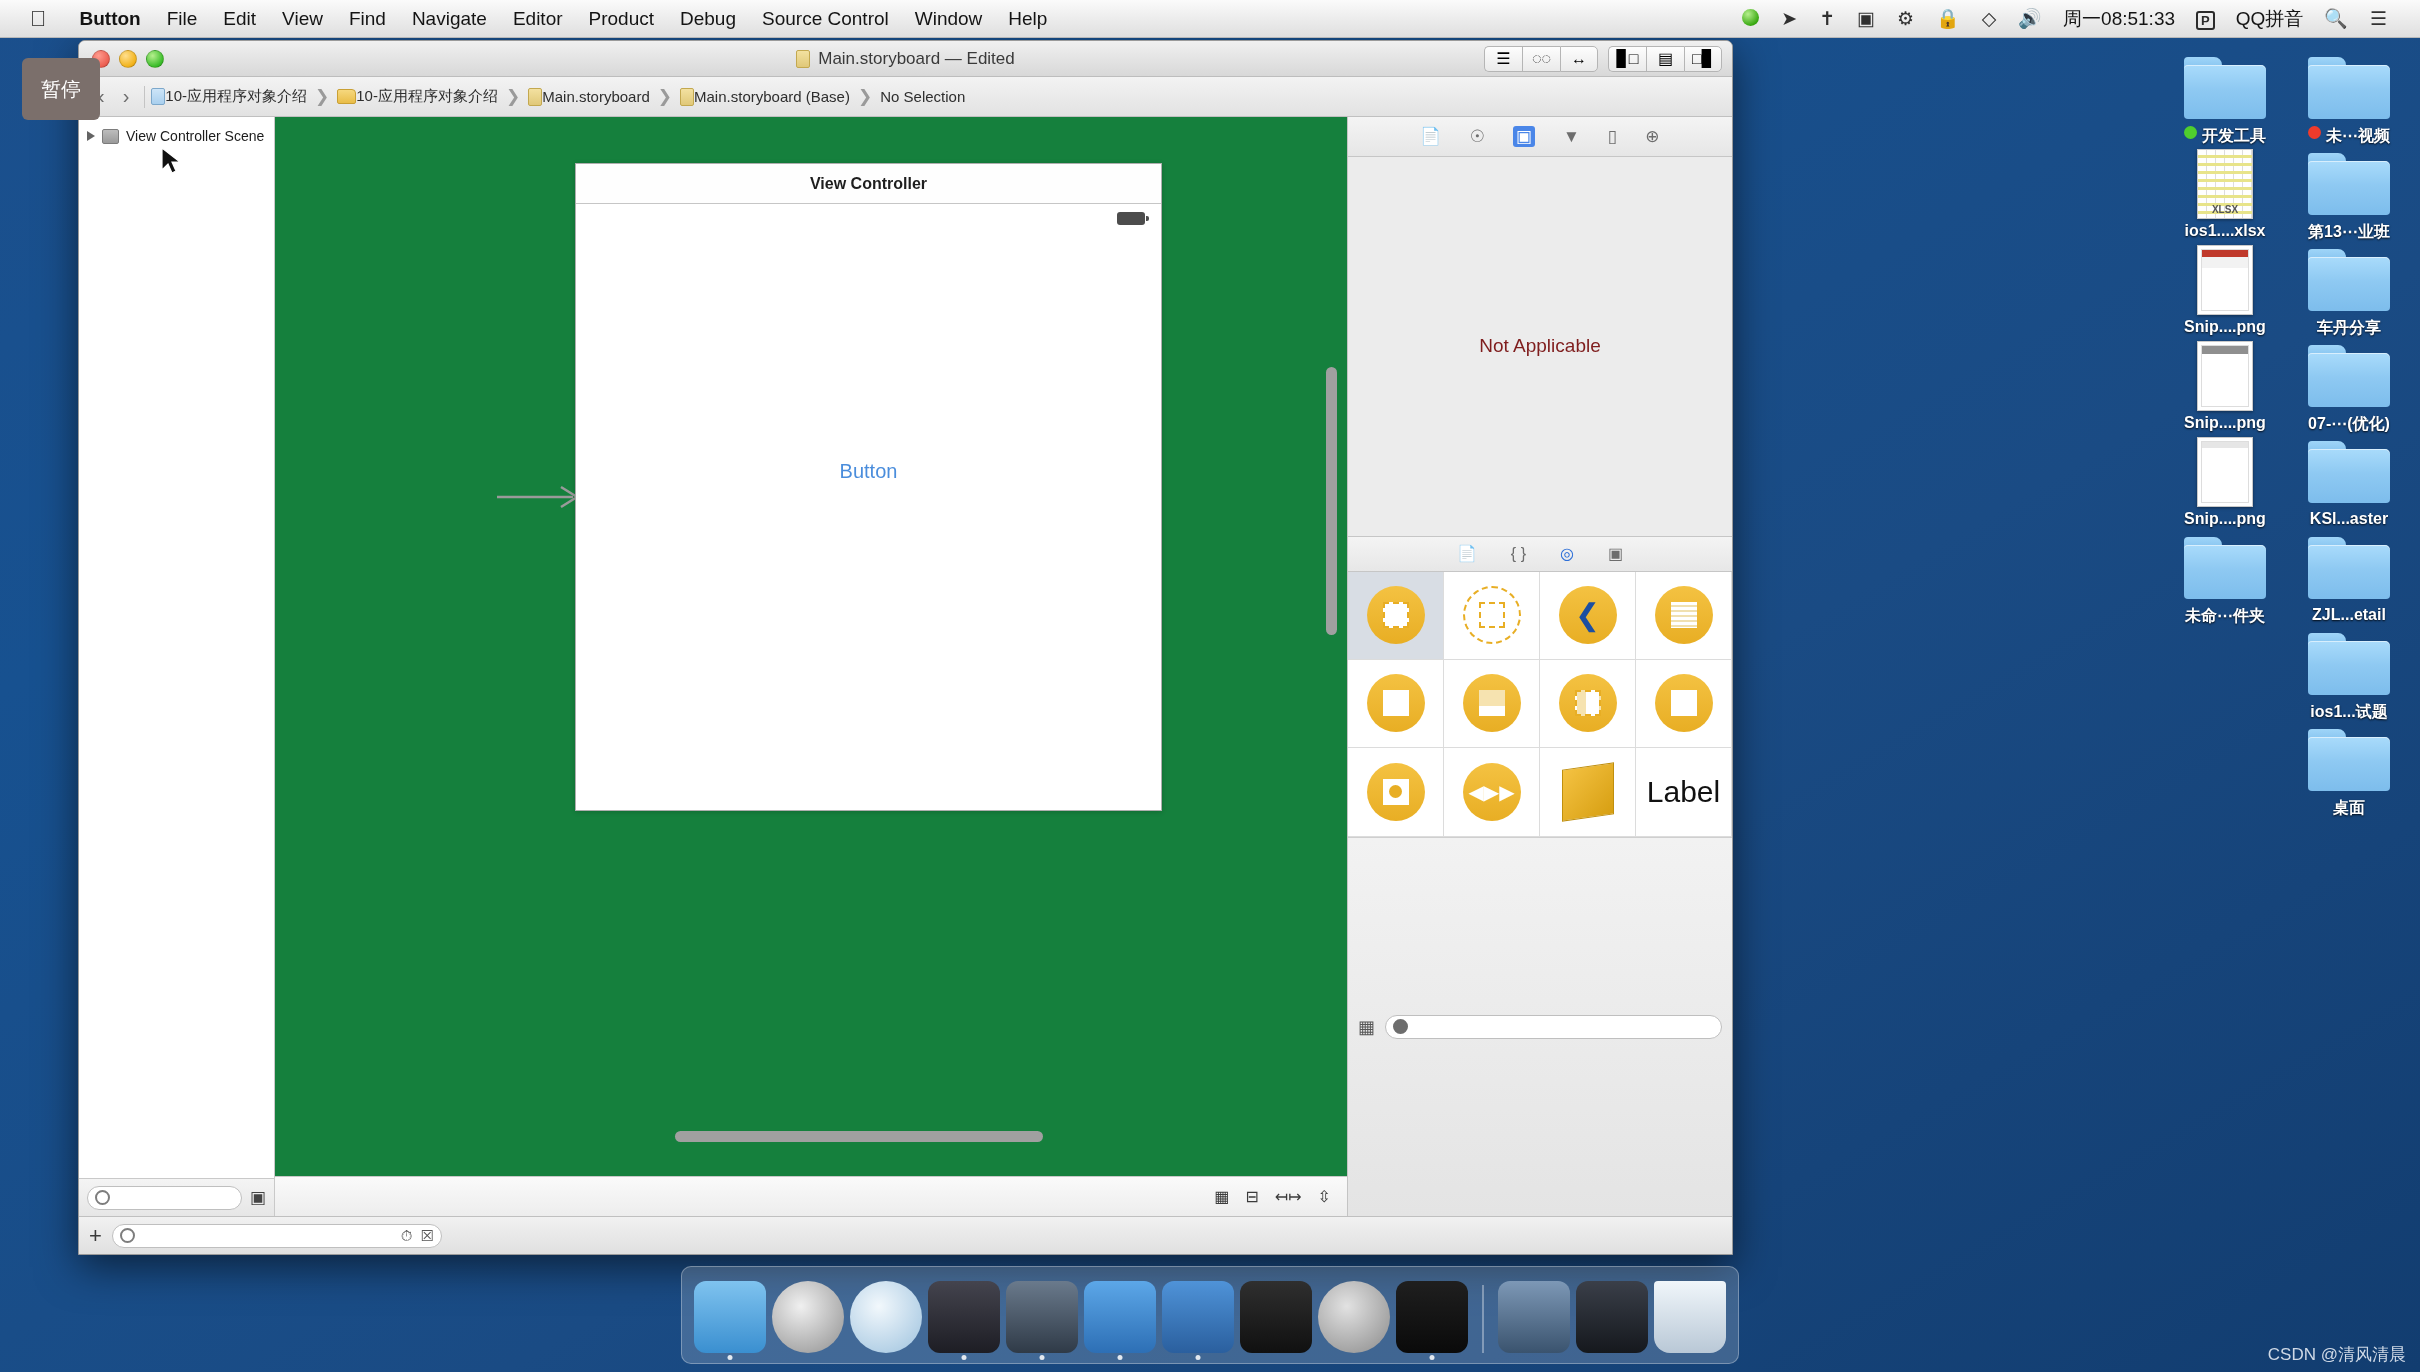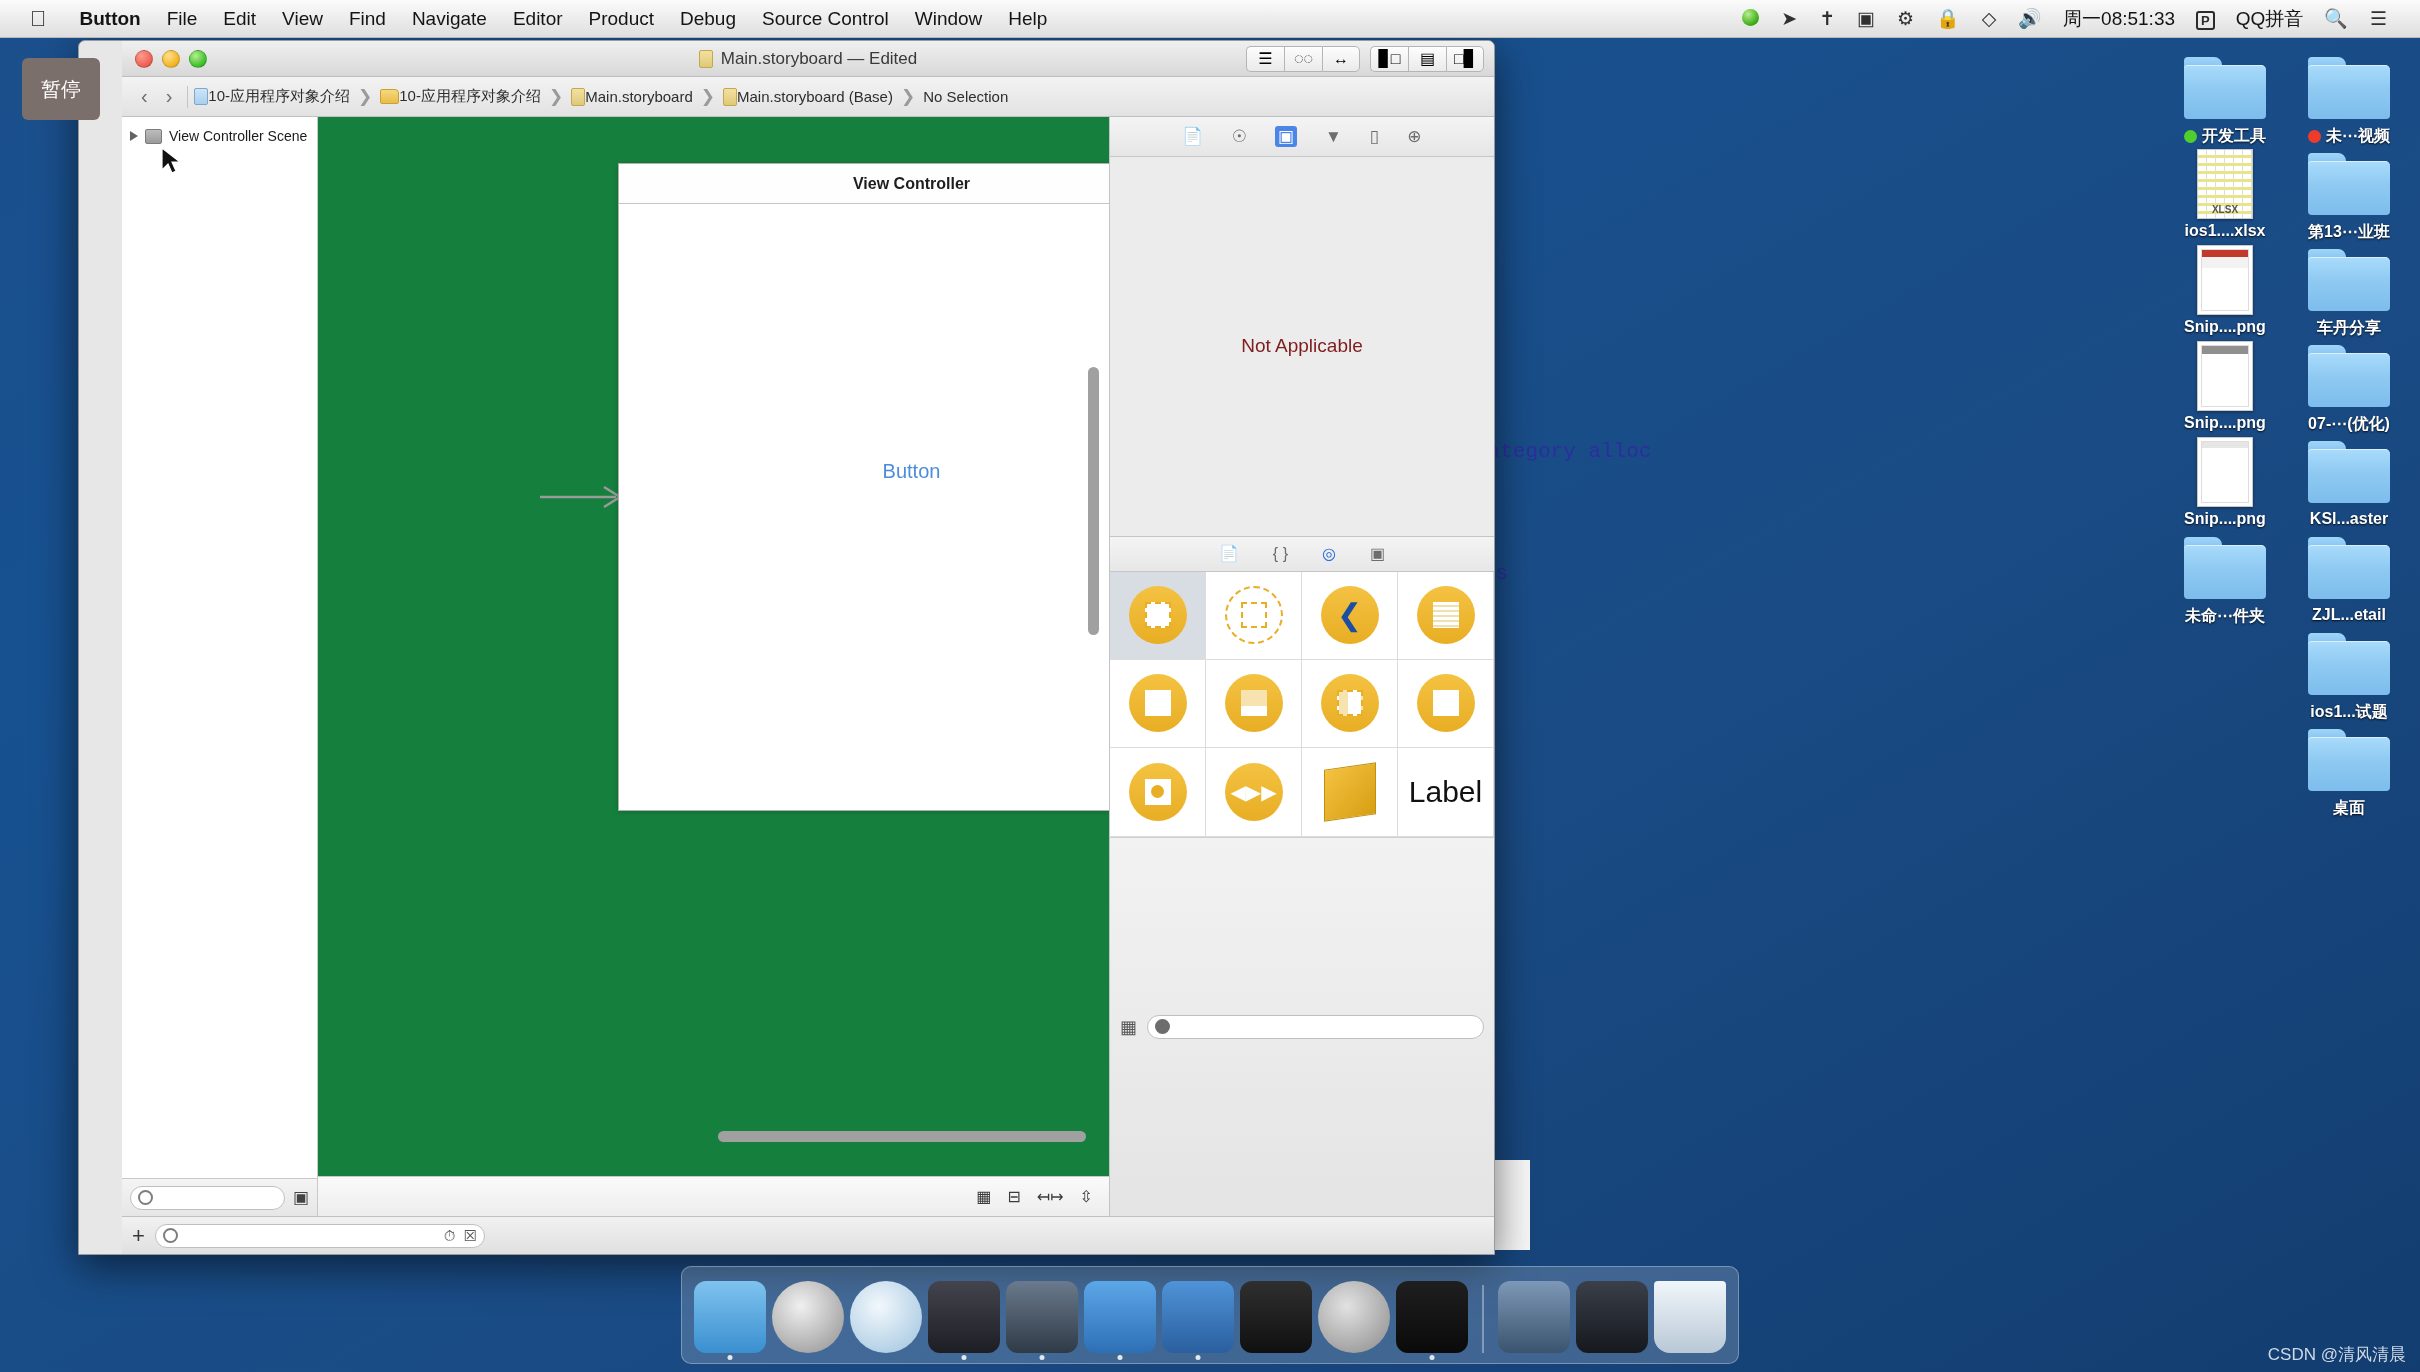--- a/index.html
+++ b/index.html
@@ -56,21 +56,21 @@
     z-index: 5;
   }
   .dicon {
     position: absolute; width: 118px; text-align: center;
   }
   .dicon .glyph { height: 72px; display:flex; align-items:center; justify-content:center;}
   .dicon .dlabel {
     font-size: 16px; font-weight: bold; color: #ffffff;
     text-shadow: 0 1px 2px rgba(0,0,0,.85);
     white-space: nowrap; margin-top: 2px;
-    display: flex; align-items: center; justify-content: center; gap: 5px;
+    display: flex; align-items: flex-start; justify-content: center; gap: 5px;
   }
   .folder {
     width: 82px; height: 62px; position: relative;
   }
   .folder:before {
     content:""; position:absolute; left:0; top:0; width:38px; height:12px;
     background: linear-gradient(to bottom,#9fd5f8,#85c3ef);
     border-radius: 4px 8px 0 0;
   }
   .folder:after {
@@ -115,27 +115,27 @@
     padding: 6px 12px 10px 12px; z-index: 600;
   }
   .dockitem { width: 72px; height: 72px; border-radius: 12px; position: relative; }
   .dockitem .run { position:absolute; bottom:-7px; left:50%; transform:translateX(-50%);
       width:5px;height:5px;border-radius:50%;background:rgba(255,255,255,.85);}
   .dock-sep { width:2px; height:68px; background: rgba(255,255,255,.35); margin: 0 8px; }
 
   
   #xcode {
     position: absolute; left: 78px; top: 40px;
-    width: 1417px; height: 1215px;
+    width: 1655px; height: 1215px;
     background: #e7e7e7;
     border: 1px solid #9a9a9a;
     border-radius: 7px 7px 0 0;
     box-shadow: 0 12px 40px rgba(0,0,0,.55);
     overflow: hidden; z-index: 300;
-    display: flex; flex-direction: column; padding-left: 43px;
+    display: flex; flex-direction: column;
   }
   #xc-titlebar {
     height: 36px; flex: none;
     background: linear-gradient(to bottom,#f0f0f0,#d8d8d8);
     border-bottom: 1px solid #bdbdbd;
     display: flex; align-items: center; position: relative;
   }
   .tl-lights { display:flex; gap:9px; margin-left: 13px; }
   .tl { width:18px;height:18px;border-radius:50%; border: 1px solid rgba(0,0,0,.18); }
   .tl.r{background:radial-gradient(circle at 35% 30%,#ff9b8e,#ec5f52 70%,#c33f33);}

